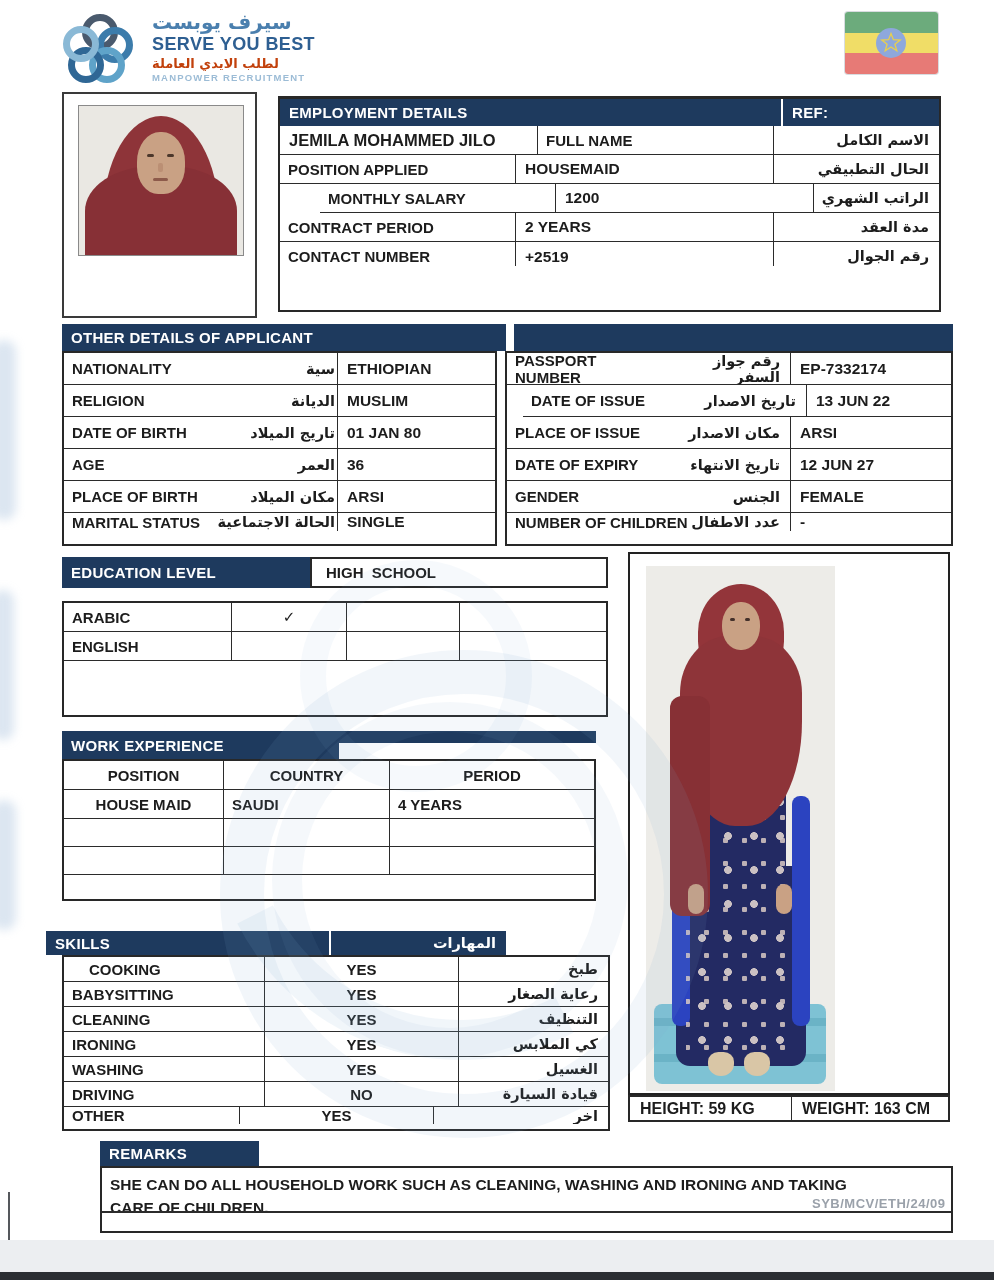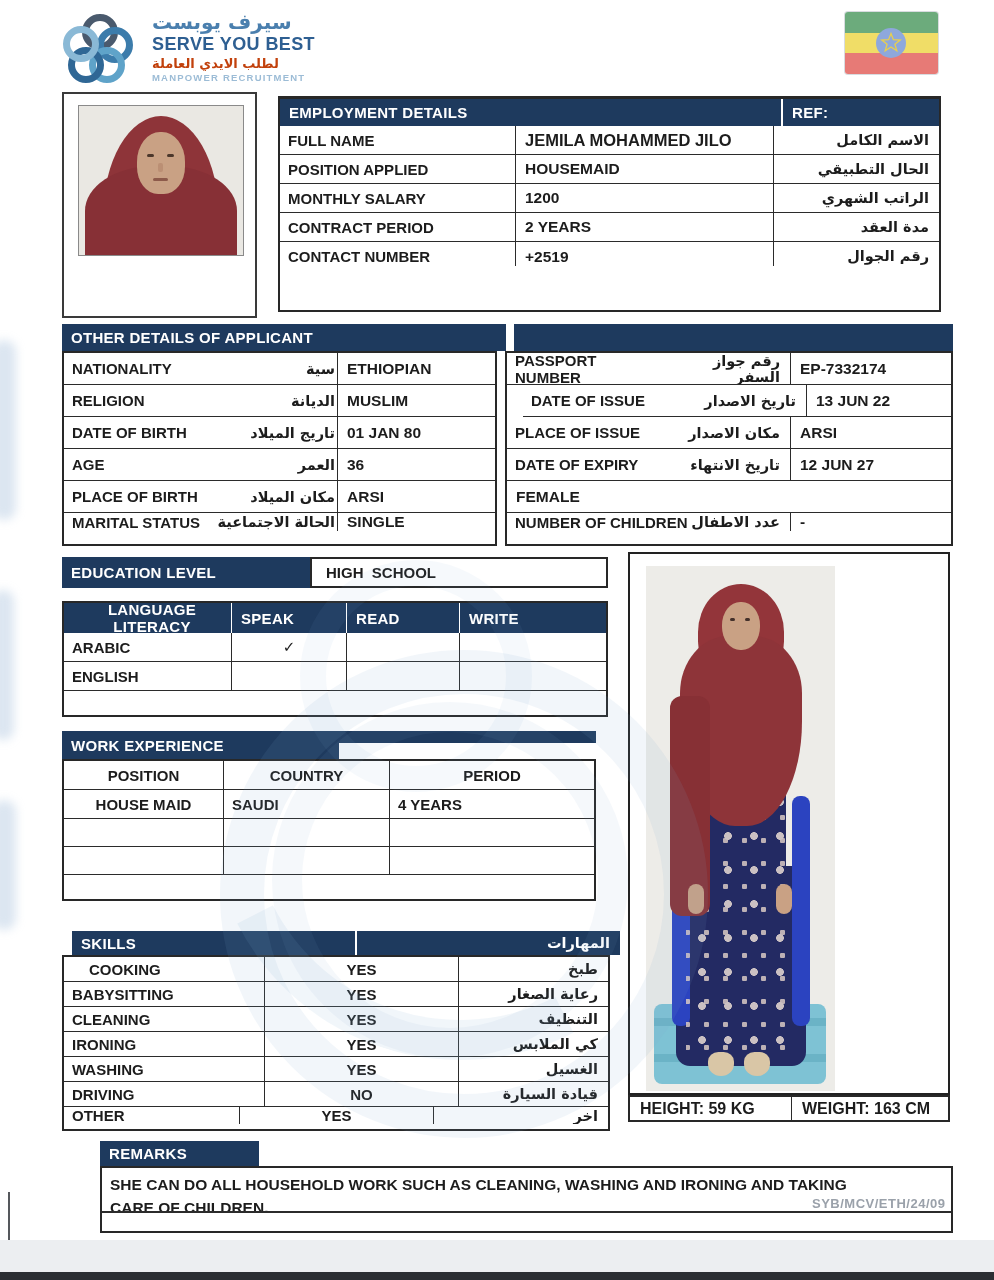--- a/index.html
+++ b/index.html
@@ -72,31 +72,31 @@
     </div>
   </div>
 
   <div class="abs tbl" style="left:278px;top:96px;width:663px;height:216px;border-top-width:3px;">
     <div class="row navy" style="height:27px;">
       <div class="hdr-text" style="width:492px;">EMPLOYMENT DETAILS</div>
       <div style="width:2px;background:#fff;"></div>
       <div class="hdr-text" style="flex:1;">REF:</div>
     </div>
     <div class="row" style="height:29px;">
+      <div class="cell val b-r b-b" style="width:258px;font-size:16.5px;">JEMILA MOHAMMED JILO</div>
       <div class="cell lbl b-r b-b" style="width:236px;">FULL NAME</div>
-      <div class="cell val b-r b-b" style="width:258px;font-size:16.5px;">JEMILA MOHAMMED JILO</div>
       <div class="cell ar b-b" style="flex:1;">الاسم الكامل</div>
     </div>
     <div class="row" style="height:29px;">
       <div class="cell lbl b-r b-b" style="width:236px;">POSITION APPLIED</div>
       <div class="cell val b-r b-b" style="width:258px;">HOUSEMAID</div>
       <div class="cell ar b-b" style="flex:1;">الحال التطبيقي</div>
     </div>
     <div class="row" style="height:29px;">
-      <div class="cell lbl b-r b-b" style="width:236px;">MONTHLY SALARY</div>
+      <div class="cell lbl b-r b-b" style="width:236px;margin-left:40px;">MONTHLY SALARY</div>
       <div class="cell val b-r b-b" style="width:258px;">1200</div>
       <div class="cell ar b-b" style="flex:1;">الراتب الشهري</div>
     </div>
     <div class="row" style="height:29px;">
       <div class="cell lbl b-r b-b" style="width:236px;">CONTRACT PERIOD</div>
       <div class="cell val b-r b-b" style="width:258px;">2 YEARS</div>
       <div class="cell ar b-b" style="flex:1;">مدة العقد</div>
     </div>
     <div class="row" style="flex:1;">
       <div class="cell lbl b-r" style="width:236px;align-items:flex-start;padding-top:6px;">CONTACT NUMBER</div>
@@ -179,41 +179,39 @@
       <div class="cell val" style="flex:1;">ARSI</div>
     </div>
     <div class="row b-b" style="height:32px;">
       <div class="cell b-r" style="width:284px;justify-content:space-between;">
           <span class="lbl">DATE OF EXPIRY</span>
           <span class="ar">تاريخ الانتهاء</span>
         </div>
       <div class="cell val" style="flex:1;">12 JUN 27</div>
     </div>
     <div class="row b-b" style="height:32px;">
+      <div class="cell b-r" style="width:284px;justify-content:space-between;">
+          <span class="lbl">GENDER</span>
+          <span class="ar">الجنس</span>
+        </div>
       <div class="cell val" style="flex:1;text-align:center;">FEMALE</div>
     </div>
     <div class="row" style="flex:1;">
       <div class="cell b-r" style="width:284px;justify-content:space-between;">
           <span class="lbl">NUMBER OF CHILDREN</span>
           <span class="ar">عدد الاطفال</span>
         </div>
       <div class="cell val" style="flex:1;">-</div>
     </div>
   </div>
 
   <div class="abs navy hdr-text" style="left:62px;top:557px;width:248px;height:31px;">EDUCATION LEVEL</div>
   <div class="abs cell" style="left:310px;top:557px;width:298px;height:31px;border:2px solid #282828;padding-left:14px;white-space:pre;background:#fff;">HIGH  SCHOOL</div>
 
   <div class="abs tbl" style="left:62px;top:601px;width:546px;height:116px;">
-    <div class="row navy" style="height:30px;">
-      <div class="hdr-text" style="width:168px;border-right:1.5px solid #fff;box-sizing:border-box;">LANGUAGE LITERACY</div>
-      <div class="hdr-text" style="width:115px;border-right:1.5px solid #fff;box-sizing:border-box;">SPEAK</div>
-      <div class="hdr-text" style="width:113px;border-right:1.5px solid #fff;box-sizing:border-box;">READ</div>
-      <div class="hdr-text" style="flex:1;">WRITE</div>
-    </div>
     <div class="row b-b" style="height:29px;">
       <div class="cell lbl b-r" style="width:168px;">ARABIC</div>
       <div class="cell ctr b-r" style="width:115px;">✓</div>
       <div class="cell ctr b-r" style="width:113px;"></div>
       <div class="cell ctr" style="flex:1;"></div>
     </div>
     <div class="row b-b" style="height:29px;">
       <div class="cell lbl b-r" style="width:168px;">ENGLISH</div>
       <div class="cell ctr b-r" style="width:115px;"></div>
       <div class="cell ctr b-r" style="width:113px;"></div>
@@ -250,21 +248,21 @@
       <div class="cell b-r" style="width:166px;"></div>
       <div class="cell" style="flex:1;"></div>
     </div>
     <div class="row" style="flex:1;">
       <div class="cell b-r" style="width:160px;"></div>
       <div class="cell b-r" style="width:166px;"></div>
       <div class="cell" style="flex:1;"></div>
     </div>
   </div>
 
-  <div class="abs" style="left:72px;top:931px;width:548px;height:24px;display:flex;">
+  <div class="abs" style="left:46px;top:931px;width:460px;height:24px;display:flex;">
     <div class="navy hdr-text" style="width:283px;box-sizing:border-box;">SKILLS</div>
     <div style="width:2px;background:#fff;"></div>
     <div class="navy hdr-text ar" style="flex:1;justify-content:flex-start;padding-right:10px;">المهارات</div>
   </div>
   <div class="abs tbl" style="left:62px;top:955px;width:548px;height:176px;">
     <div class="row b-b" style="height:25px;">
       <div class="cell lbl b-r" style="width:201px;padding-left:25px;">COOKING</div>
       <div class="cell ctr b-r" style="width:194px;">YES</div>
       <div class="cell ar" style="flex:1;">طبخ</div>
     </div>

